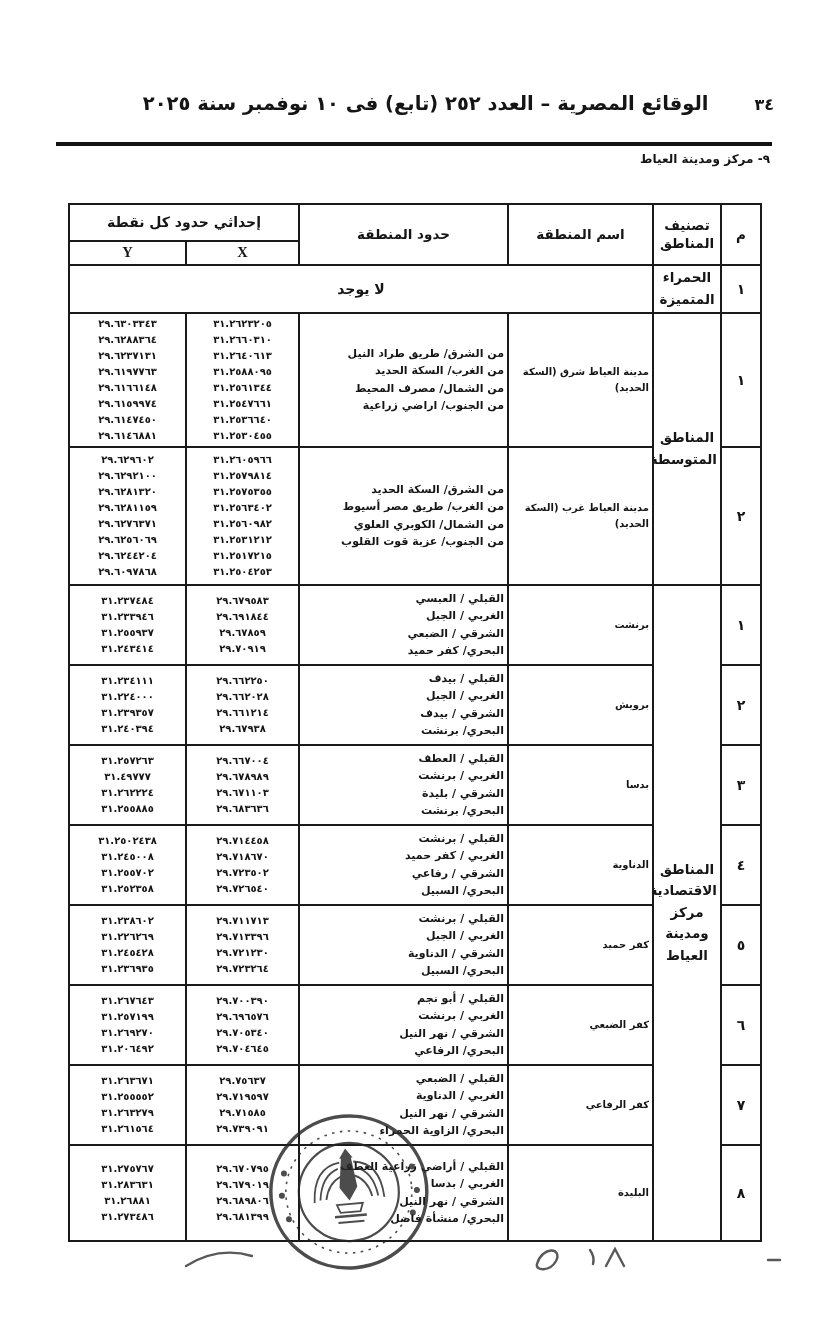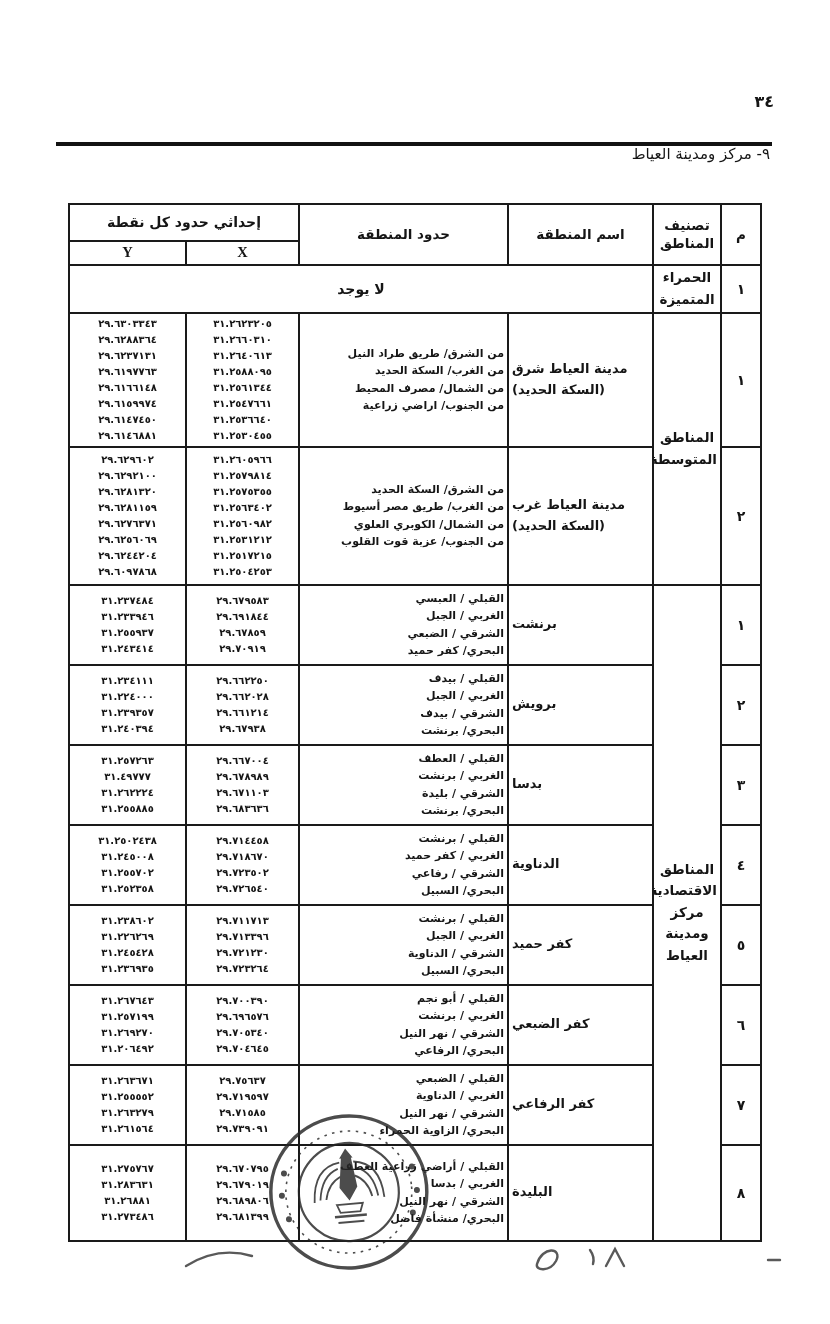--- a/index.html
+++ b/index.html
@@ -10,39 +10,39 @@
   }
   
   .masthead {
     position:absolute; top:92px; right:56px; left:56px;
     display:flex; align-items:baseline; gap:46px; direction:rtl;
   }
   .pagenum { font-size:16px; font-weight:bold; letter-spacing:1px; }
   .gtitle  { font-size:19.5px; font-weight:600; white-space:nowrap; }
   .rule { position:absolute; top:142px; right:58px; left:56px; height:4px; background:#121212; }
   .sect {
-    position:absolute; top:145px; right:60px;
-    font-size:15px; font-weight:normal;
+    position:absolute; top:152px; right:60px;
+    font-size:12px; font-weight:bold;
   }
   
   table.doc {
     position:absolute; top:203px; right:68px; width:692px;
     border-collapse:collapse; table-layout:fixed; direction:rtl;
     background:#fff;
   }
   table.doc th, table.doc td {
     border:2px solid #1a1a1a; vertical-align:middle;
     padding:1px 3px; overflow:hidden;
   }
   thead th { font-size:13.5px; font-weight:bold; text-align:center; line-height:1.35; }
   th.coordhead { font-size:14px; }
   th.xy { font-size:14.5px; font-family:"Liberation Serif", serif; font-weight:bold; }
   td.idx  { text-align:center; font-size:14px; font-weight:bold; }
   td.cls  { text-align:center; font-size:13.5px; font-weight:bold; line-height:1.6; padding:0 2px; }
-  td.name { text-align:left; font-size:13px; font-weight:bold; line-height:1.6; padding:0 8px; }
+  td.name { text-align:right; font-size:10px; font-weight:bold; line-height:1.6; padding:0 8px; }
   td.note { text-align:center; font-size:14px; font-weight:bold;margin-top:12px; }
   td.bounds {
     text-align:right; font-size:11px; font-weight:bold;
     line-height:17.5px; white-space:pre-line; padding-right:7px;
   }
   td.coords {
     text-align:center; font-size:10px; font-weight:bold;
     line-height:16px; white-space:pre-line; letter-spacing:.4px;
   }
   
@@ -51,20 +51,21 @@
   .signature { position:absolute; left:100px; top:1234px; width:700px; height:60px;
            opacity:.8; pointer-events:none; }
 </style>
 </head>
 <body>
 
 <div class="page">
 
   <div class="masthead">
     <span class="pagenum">٣٤</span>
+    <span class="gtitle">الوقائع المصرية – العدد ٢٥٢ (تابع) فى ١٠ نوفمبر سنة ٢٠٢٥</span>
   </div>
   <div class="rule"></div>
   <div class="sect">٩- مركز ومدينة العياط</div>
 
   <table class="doc">
     <colgroup>
       <col style="width:40px">
         <col style="width:68px">
         <col style="width:145px">
       <col style="width:209px">

